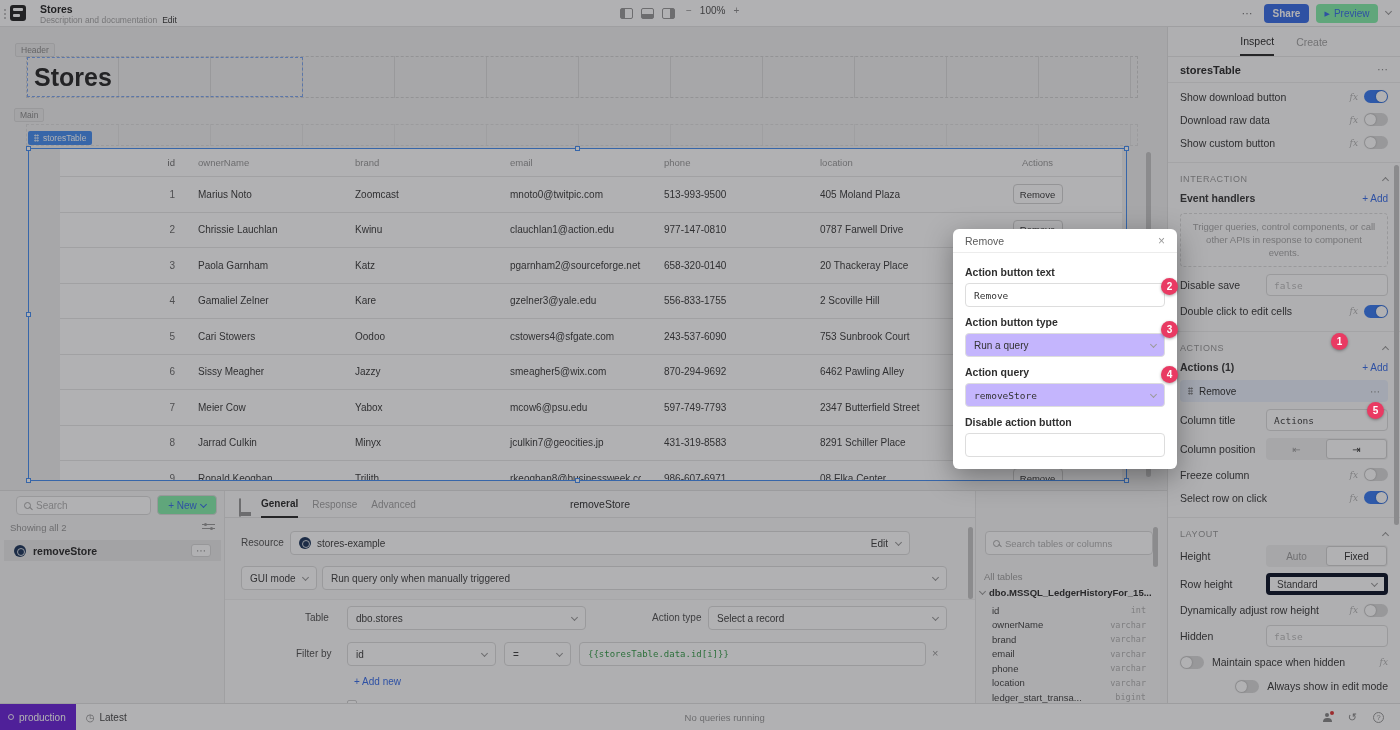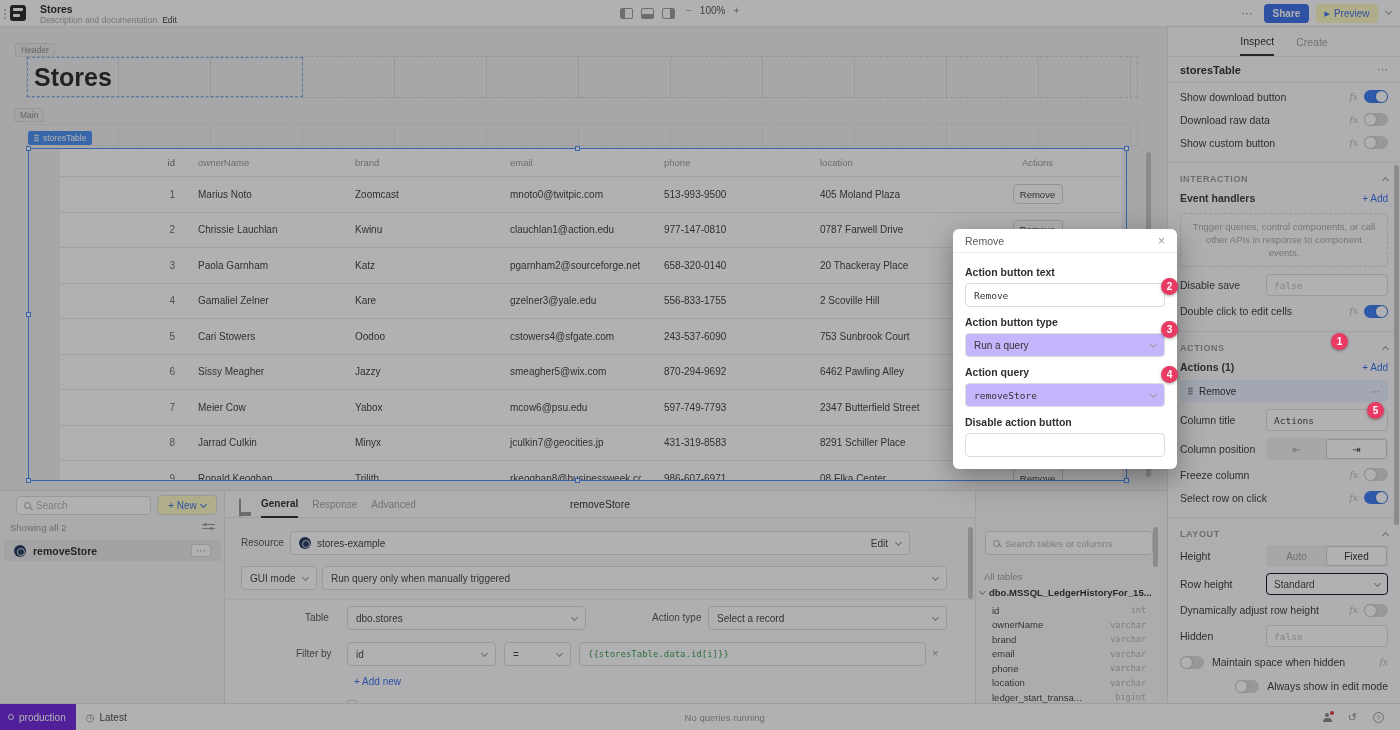--- a/index.html
+++ b/index.html
@@ -13,21 +13,21 @@
   .logo{width:16px;height:16px;background:#2b2b2b;border-radius:3px;position:relative}
   .logo::before,.logo::after{content:'';position:absolute;left:3px;width:10px;height:3px;background:#fff;border-radius:1px}
   .logo::before{top:3px}.logo::after{top:9px;width:7px}
   .dots6{width:4px;height:12px;background:radial-gradient(circle,#c4c4c4 1px,transparent 1.2px);background-size:4px 4px}
   .paneicon{width:13px;height:11px;border:1px solid #9a9a9a;border-radius:2px;position:relative;margin:0 4px}
   .paneicon.l::before{content:'';position:absolute;left:0;top:0;width:4px;height:9px;background:#9a9a9a}
   .paneicon.b::before{content:'';position:absolute;left:0;bottom:0;width:11px;height:4px;background:#9a9a9a}
   .paneicon.r::before{content:'';position:absolute;right:0;top:0;width:4px;height:9px;background:#9a9a9a}
   .btn-blue{background:#3d70e8;color:#fff;border-radius:4px;font-size:10px;font-weight:bold;
             display:flex;align-items:center;justify-content:center}
-  .btn-ghostblue{background:#fef9c3;color:#3d70e8;border:1px solid #c9d8f8;border-radius:4px;font-size:10px;
+  .btn-ghostblue{background:#86efac;color:#3d70e8;border:1px solid #c9d8f8;border-radius:4px;font-size:10px;
             display:flex;align-items:center;justify-content:center;gap:4px}
   .chev{display:inline-block;width:5px;height:5px;border-right:1.4px solid #9a9a9a;border-bottom:1.4px solid #9a9a9a;transform:rotate(45deg);margin-top:-2px}
   .chev.up{transform:rotate(225deg);margin-top:2px}
   
   .canvas{left:0;top:27px;width:1167px;height:463px;background:#f1f1f1;overflow:hidden}
   .tag{display:inline-block;background:#ececec;border:1px solid #dcdcdc;border-radius:2px;
        font-size:8.5px;color:#8d8d8d;padding:1px 5px}
   .comp-tag{background:#4a90f0;color:#fff;border:none;border-radius:2px;font-size:8.5px;padding:2px 6px;display:flex;align-items:center;gap:4px}
   .gridrow{border:1px dashed #d2d2d2;background-image:repeating-linear-gradient(to right,transparent 0 91px,#dcdcdc 91px 92px)}
   .ttable{background:#fff}
@@ -43,29 +43,29 @@
   .hdl{width:5px;height:5px;background:#fff;border:1px solid #4a90f0;position:absolute}
   .dragdots{width:5px;height:8px;background:radial-gradient(circle,rgba(255,255,255,.95) .8px,transparent 1px);background-size:2.5px 2.7px}
   
   .inspector{left:1167px;top:27px;width:233px;height:676px;background:#fcfcfc;border-left:1px solid #e2e2e2;overflow:hidden}
   .itabs{height:30px;border-bottom:1px solid #e8e8e8;display:flex;align-items:center;justify-content:center;gap:22px}
   .itab{font-size:10.5px;color:#a3a3a3;height:100%;display:flex;align-items:center}
   .itab.act{color:#2f2f2f;font-weight:normal;border-bottom:2px solid #2f2f2f}
   .irow{display:flex;align-items:center;justify-content:space-between;padding:0 12px}
   .ilabel{font-size:10.5px;color:#3c3c3c}
   .ictrl{display:flex;align-items:center;gap:6px}
-  .sechead{font-size:9px;font-weight:bold;color:#9b9b9b;letter-spacing:.6px}
+  .sechead{font-size:9px;font-weight:normal;color:#9b9b9b;letter-spacing:.6px}
   .divider{border-top:1px solid #ececec;margin:8px 0}
   .toggle{width:24px;height:13px;border-radius:7px;background:#dadada;position:relative;flex:0 0 auto}
   .toggle::after{content:'';position:absolute;width:11px;height:11px;border-radius:50%;background:#fff;top:1px;left:1px;box-shadow:0 0 2px rgba(0,0,0,.3)}
   .toggle.on{background:#3c7df0}.toggle.on::after{left:auto;right:1px}
   .fx{font-style:italic;color:#b5b5b5;font-size:9px;font-family:"DejaVu Serif",serif}
   .iinput{width:122px;height:22px;border:1px solid #ddd;border-radius:4px;font-size:9.5px;padding:0 7px;background:#fff;color:#444}
   input::placeholder{color:#bcbcbc;font-family:"DejaVu Sans Mono",monospace}
-  .iselect{width:122px;height:22px;border:1px solid #0f172a;border-radius:4px;font-size:10px;color:#444;background:#fff;
+  .iselect{width:122px;height:22px;border:4px solid #0f172a;border-radius:4px;font-size:10px;color:#444;background:#fff;
            display:flex;align-items:center;justify-content:space-between;padding:0 7px}
   .seg{width:122px;height:22px;background:#f1f1f1;border-radius:4px;display:flex;padding:1px}
   .seg>div{flex:1;display:flex;align-items:center;justify-content:center;font-size:10px;color:#9e9e9e;border-radius:3px}
   .seg>div.sel{background:#fff;border:1px solid #d4d4d4;color:#333}
   .addlink{font-size:10px;color:#3d70e8}
   .hintbox{margin:4px 12px;border:1px dashed #dcdcdc;border-radius:4px;padding:7px 10px;font-size:9.5px;color:#a8a8a8;text-align:center;line-height:1.35}
   .actitem{margin:2px 12px;background:#eaf1fd;border-radius:4px;height:22px;display:flex;align-items:center;justify-content:space-between;padding:0 8px}
   .sbar{position:absolute;background:#c6c6c6;border-radius:3px}
   
   .bottom{left:0;top:490px;width:1167px;height:213px;background:#f7f7f7;border-top:1px solid #e0e0e0}

